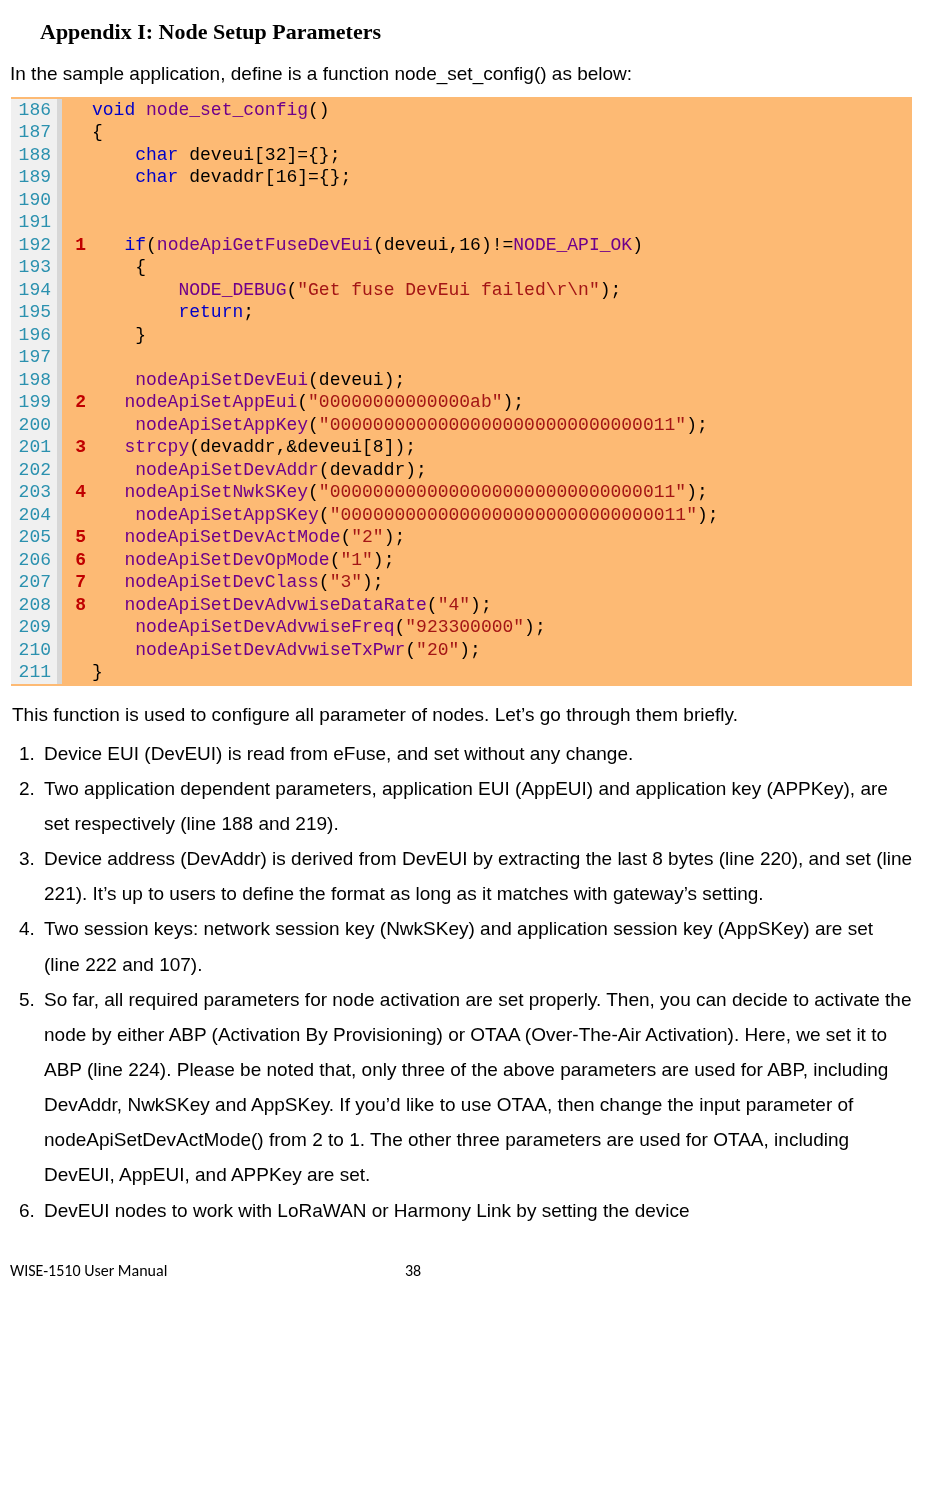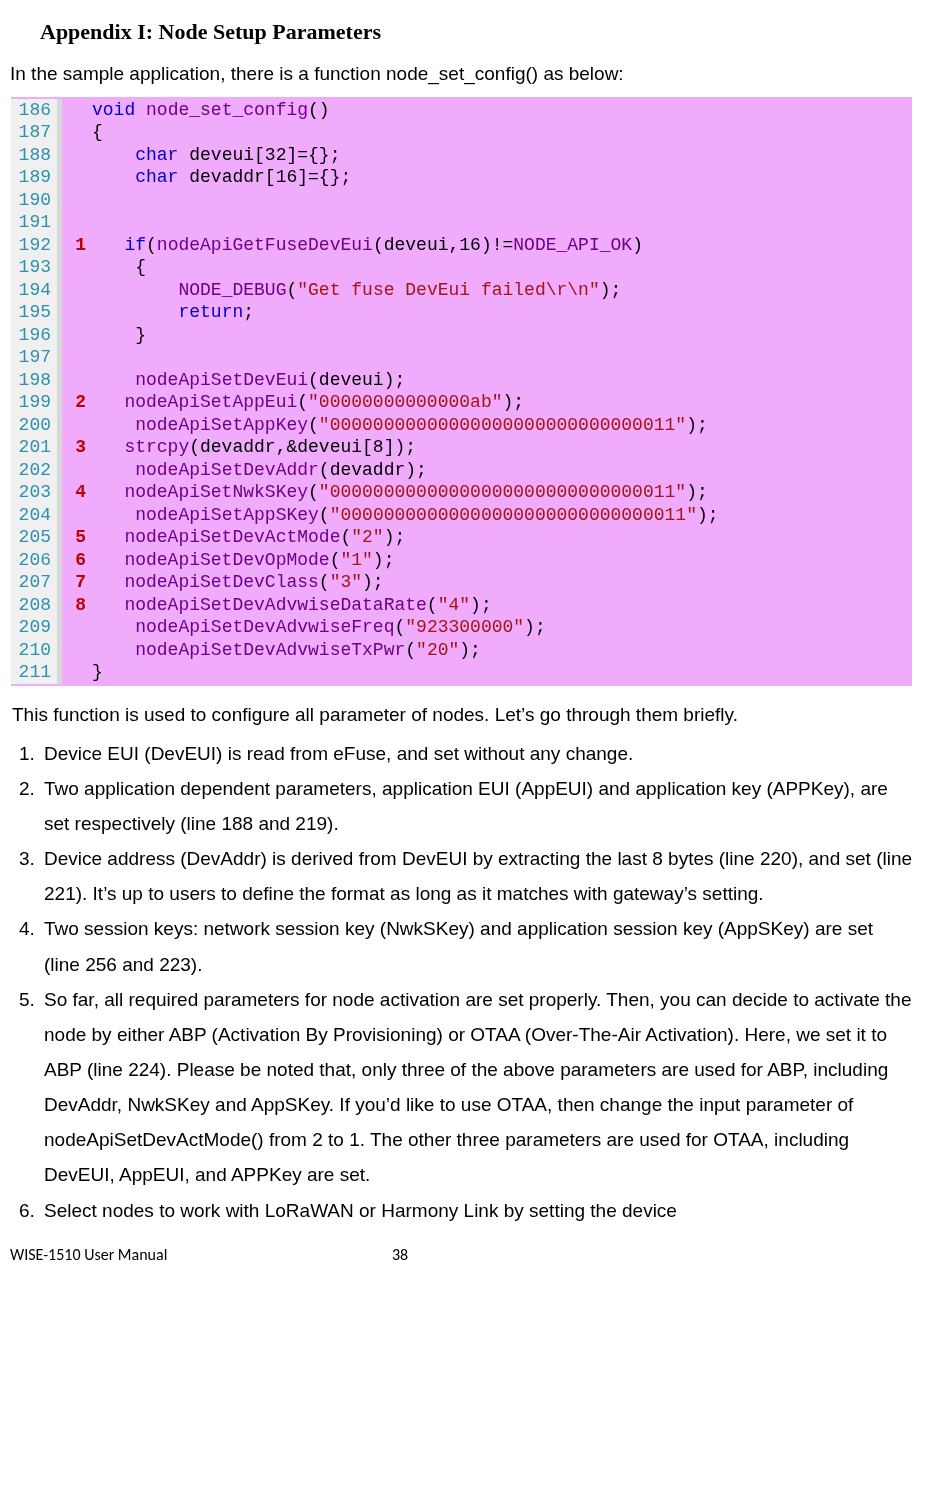--- a/index.html
+++ b/index.html
@@ -19,21 +19,21 @@
   }
   p.intro {
     margin: 6px 0 6px 0;
   }
   .code-block {
     border: 1px solid #fff;
     font-family: Consolas, "Courier New", monospace;
     font-size: 18px;
     line-height: 1.25;
     white-space: pre;
-    background: #f0abfc;
+    background: #fdba74;
     padding: 2px 0;
     margin: 4px 0 10px 0;
   }
   .code-line {
     display: flex;
   }
   .gutter {
     display: inline-block;
     width: 40px;
     background: #f0f0f0;
@@ -72,48 +72,48 @@
     margin: 2px 0 0 2px;
     padding-left: 28px;
     line-height: 1.85;
   }
   ol.params li {
     margin-bottom: 0px;
     padding-left: 4px;
   }
   .footer {
     position: relative;
-    margin-top: 14px;
+    margin-top: 30px;
     font-family: Calibri, Arial, sans-serif;
     font-size: 16px;
   }
   .footer .doc {
     display: inline-block;
   }
   .footer .pg {
     position: absolute;
-    left: 382px;
+    left: 395px;
   }
 </style>
 </head>
 <body>
 
 <h1 class="appendix">Appendix I: Node Setup Parameters</h1>
 
-<p class="intro">In the sample application, there is a function node_set_config() as below:</p>
+<p class="intro">In the sample application, define is a function node_set_config() as below:</p>
 
 <div class="code-block" id="code-block"><div class="code-line"><span class="gutter">186</span><span class="bar"></span><span class="anno"></span><span class="code"><span class="kw">void</span> <span class="fn">node_set_config</span>()</span></div><div class="code-line"><span class="gutter">187</span><span class="bar"></span><span class="anno"></span><span class="code">{</span></div><div class="code-line"><span class="gutter">188</span><span class="bar"></span><span class="anno"></span><span class="code">    <span class="kw">char</span> deveui[32]={};</span></div><div class="code-line"><span class="gutter">189</span><span class="bar"></span><span class="anno"></span><span class="code">    <span class="kw">char</span> devaddr[16]={};</span></div><div class="code-line"><span class="gutter">190</span><span class="bar"></span><span class="anno"></span><span class="code"></span></div><div class="code-line"><span class="gutter">191</span><span class="bar"></span><span class="anno"></span><span class="code"></span></div><div class="code-line"><span class="gutter">192</span><span class="bar"></span><span class="anno">1</span><span class="code">   <span class="kw">if</span>(<span class="fn">nodeApiGetFuseDevEui</span>(deveui,16)!=<span class="mc">NODE_API_OK</span>)</span></div><div class="code-line"><span class="gutter">193</span><span class="bar"></span><span class="anno"></span><span class="code">    {</span></div><div class="code-line"><span class="gutter">194</span><span class="bar"></span><span class="anno"></span><span class="code">        <span class="mc">NODE_DEBUG</span>(<span class="st">"Get fuse DevEui failed\r\n"</span>);</span></div><div class="code-line"><span class="gutter">195</span><span class="bar"></span><span class="anno"></span><span class="code">        <span class="kw">return</span>;</span></div><div class="code-line"><span class="gutter">196</span><span class="bar"></span><span class="anno"></span><span class="code">    }</span></div><div class="code-line"><span class="gutter">197</span><span class="bar"></span><span class="anno"></span><span class="code"></span></div><div class="code-line"><span class="gutter">198</span><span class="bar"></span><span class="anno"></span><span class="code">    <span class="fn">nodeApiSetDevEui</span>(deveui);</span></div><div class="code-line"><span class="gutter">199</span><span class="bar"></span><span class="anno">2</span><span class="code">   <span class="fn">nodeApiSetAppEui</span>(<span class="st">"00000000000000ab"</span>);</span></div><div class="code-line"><span class="gutter">200</span><span class="bar"></span><span class="anno"></span><span class="code">    <span class="fn">nodeApiSetAppKey</span>(<span class="st">"00000000000000000000000000000011"</span>);</span></div><div class="code-line"><span class="gutter">201</span><span class="bar"></span><span class="anno">3</span><span class="code">   <span class="fn">strcpy</span>(devaddr,&amp;deveui[8]);</span></div><div class="code-line"><span class="gutter">202</span><span class="bar"></span><span class="anno"></span><span class="code">    <span class="fn">nodeApiSetDevAddr</span>(devaddr);</span></div><div class="code-line"><span class="gutter">203</span><span class="bar"></span><span class="anno">4</span><span class="code">   <span class="fn">nodeApiSetNwkSKey</span>(<span class="st">"00000000000000000000000000000011"</span>);</span></div><div class="code-line"><span class="gutter">204</span><span class="bar"></span><span class="anno"></span><span class="code">    <span class="fn">nodeApiSetAppSKey</span>(<span class="st">"00000000000000000000000000000011"</span>);</span></div><div class="code-line"><span class="gutter">205</span><span class="bar"></span><span class="anno">5</span><span class="code">   <span class="fn">nodeApiSetDevActMode</span>(<span class="st">"2"</span>);</span></div><div class="code-line"><span class="gutter">206</span><span class="bar"></span><span class="anno">6</span><span class="code">   <span class="fn">nodeApiSetDevOpMode</span>(<span class="st">"1"</span>);</span></div><div class="code-line"><span class="gutter">207</span><span class="bar"></span><span class="anno">7</span><span class="code">   <span class="fn">nodeApiSetDevClass</span>(<span class="st">"3"</span>);</span></div><div class="code-line"><span class="gutter">208</span><span class="bar"></span><span class="anno">8</span><span class="code">   <span class="fn">nodeApiSetDevAdvwiseDataRate</span>(<span class="st">"4"</span>);</span></div><div class="code-line"><span class="gutter">209</span><span class="bar"></span><span class="anno"></span><span class="code">    <span class="fn">nodeApiSetDevAdvwiseFreq</span>(<span class="st">"923300000"</span>);</span></div><div class="code-line"><span class="gutter">210</span><span class="bar"></span><span class="anno"></span><span class="code">    <span class="fn">nodeApiSetDevAdvwiseTxPwr</span>(<span class="st">"20"</span>);</span></div><div class="code-line"><span class="gutter">211</span><span class="bar"></span><span class="anno"></span><span class="code">}</span></div></div>
 
 <p class="body">This function is used to configure all parameter of nodes. Let’s go through them briefly.</p>
 
 <ol class="params" id="param-list">
     <li>Device EUI (DevEUI) is read from eFuse, and set without any change.</li>
     <li>Two application dependent parameters, application EUI (AppEUI) and application key (APPKey), are set respectively (line 188 and 219).</li>
     <li>Device address (DevAddr) is derived from DevEUI by extracting the last 8 bytes (line 220), and set (line 221). It’s up to users to define the format as long as it matches with gateway’s setting.</li>
-    <li>Two session keys: network session key (NwkSKey) and application session key (AppSKey) are set (line 256 and 223).</li>
+    <li>Two session keys: network session key (NwkSKey) and application session key (AppSKey) are set (line 222 and 107).</li>
     <li>So far, all required parameters for node activation are set properly. Then, you can decide to activate the node by either ABP (Activation By Provisioning) or OTAA (Over-The-Air Activation). Here, we set it to ABP (line 224). Please be noted that, only three of the above parameters are used for ABP, including DevAddr, NwkSKey and AppSKey. If you’d like to use OTAA, then change the input parameter of nodeApiSetDevActMode() from 2 to 1. The other three parameters are used for OTAA, including DevEUI, AppEUI, and APPKey are set.</li>
-    <li>Select nodes to work with LoRaWAN or Harmony Link by setting the device</li>
+    <li>DevEUI nodes to work with LoRaWAN or Harmony Link by setting the device</li>
   </ol>
 
 <div class="footer">
   <span class="doc">WISE-1510 User Manual</span>
   <span class="pg">38</span>
 </div>
 
 </body></html>

